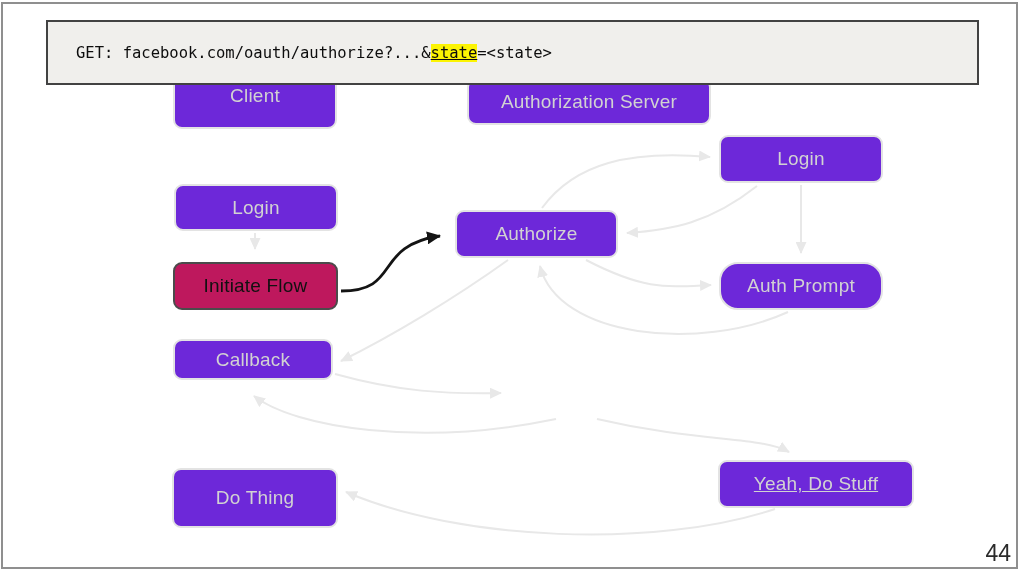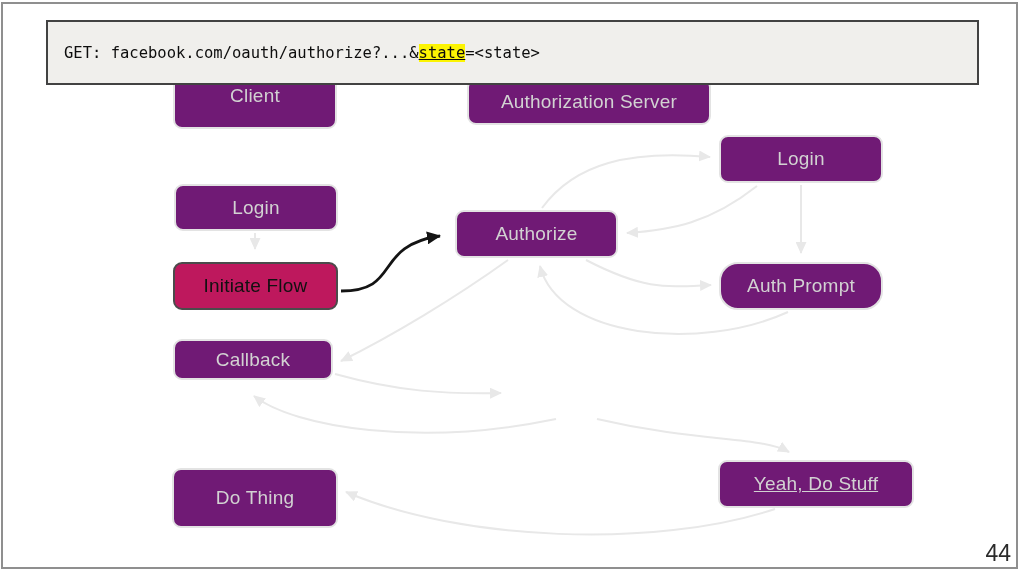--- a/index.html
+++ b/index.html
@@ -7,38 +7,38 @@
   .stage{position:relative;width:1024px;height:576px;background:#ffffff;}
 
   .slide-frame{position:absolute;left:1px;top:2px;width:1017px;height:567px;
                box-sizing:border-box;border:2px solid #8f8f8f;background:#ffffff;z-index:0;}
 
   svg.layer{position:absolute;left:0;top:0;z-index:1;pointer-events:none;}
   svg.layer.top{z-index:3;}
 
   .node{position:absolute;box-sizing:border-box;display:flex;align-items:center;justify-content:center;
         border-radius:9px;font-size:19px;letter-spacing:.2px;z-index:2;white-space:nowrap;}
-  .node.faded{background:#701a75;border:2px solid #e3e3e3;color:#d2d2d2;}
+  .node.faded{background:#6d28d9;border:2px solid #e3e3e3;color:#d2d2d2;}
   .node.hot{background:#be185d;border:2.5px solid #4b4b4b;color:#111111;justify-content:center;}
 
   .b-client{left:173px;top:62px;width:164px;height:67px;}
   .b-authsrv{left:451px;top:78px;width:244px;height:47px;margin-left:16px;}
   .b-login-l{left:174px;top:184px;width:164px;height:47px;}
   .b-initiate{left:173px;top:262px;width:165px;height:48px;}
   .b-callback{left:173px;top:339px;width:160px;height:41px;}
   .b-dothing{left:172px;top:468px;width:166px;height:60px;}
   .b-authorize{left:455px;top:210px;width:163px;height:48px;}
   .b-login-r{left:719px;top:135px;width:164px;height:48px;}
   .b-authprompt{left:719px;top:262px;width:164px;height:48px;border-radius:19px;}
   .b-token{left:506px;top:371px;width:162px;height:47px;}
   .b-yeah{left:718px;top:460px;width:196px;height:48px;text-decoration:underline;}
 
   .banner{position:absolute;left:46px;top:20px;width:933px;height:65px;box-sizing:border-box;
           background:#f0efec;border:2px solid #424242;z-index:4;
-          display:flex;align-items:center;padding-left:16px;
+          display:flex;align-items:center;padding-left:28px;
           font-family:"DejaVu Sans Mono",monospace;font-size:15.5px;color:#0d0d0d;}
   .banner .hl{background:#fcf403;text-decoration:underline;}
 
   .page-num{position:absolute;right:13px;bottom:9px;font-size:23px;color:#2b2b2b;z-index:2;}
 </style>
 </head>
 <body>
 
 <div class="stage">
 

